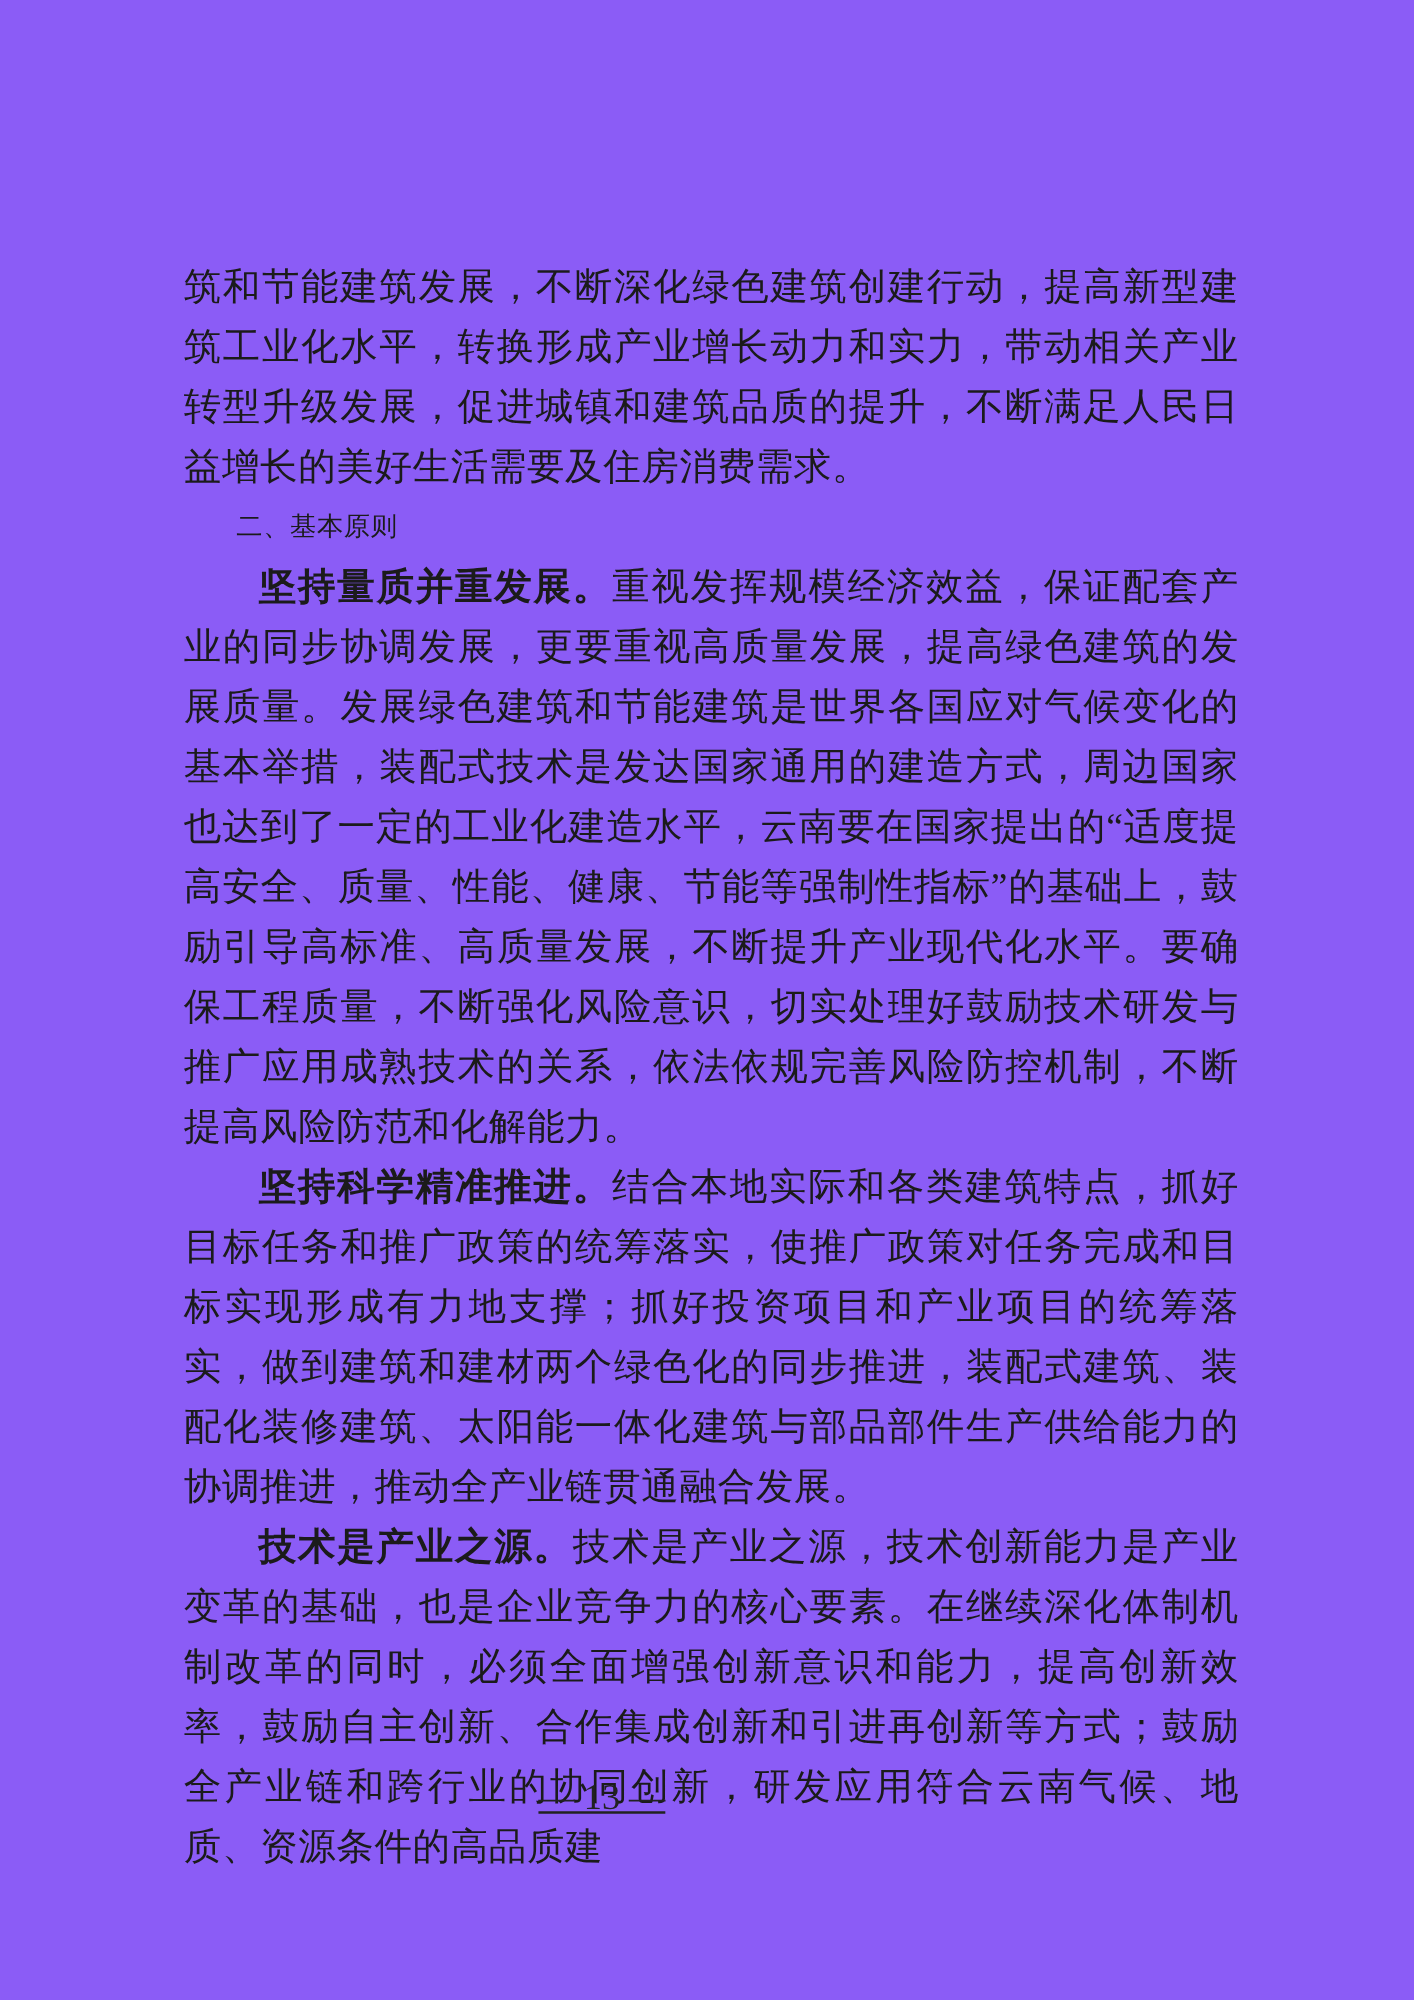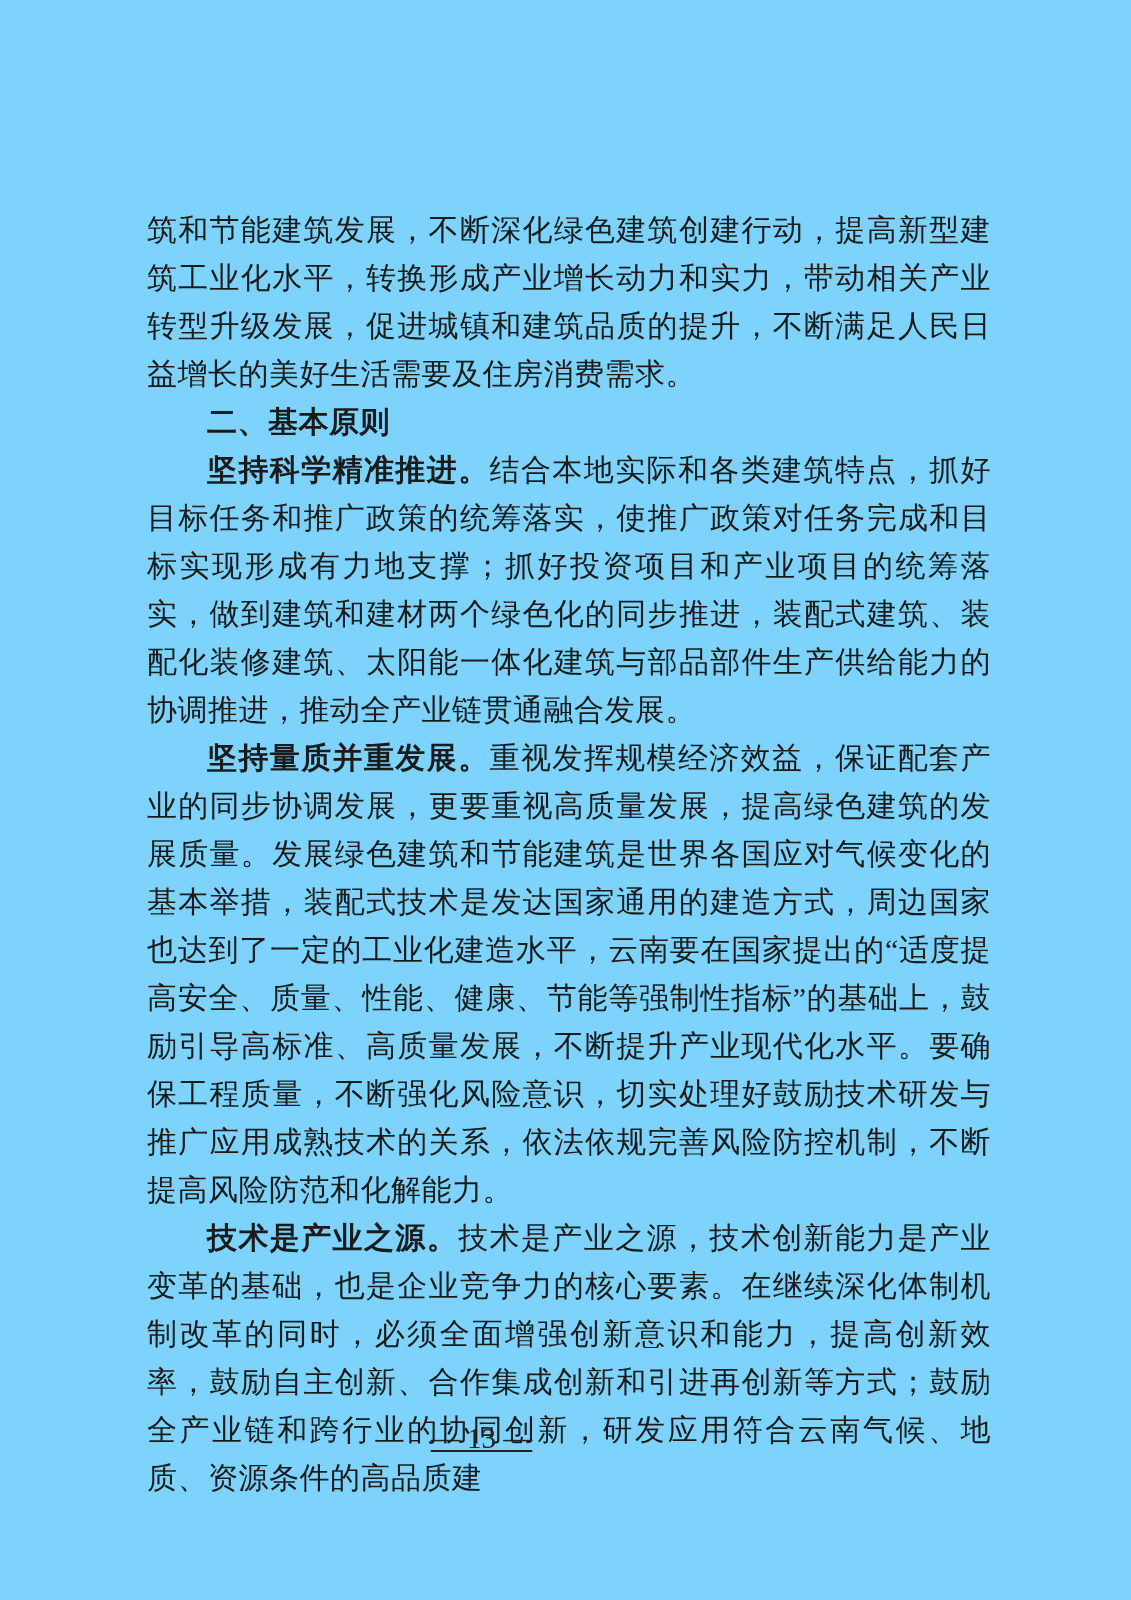--- a/index.html
+++ b/index.html
@@ -13,21 +13,21 @@
     position: relative;
     font-family: "Liberation Serif", serif;
     color: #1b1b1b;
     overflow: hidden;
   }
   .page {
     position: absolute;
     left: 0; top: 0;
     width: 1131px;
     height: 1600px;
-    background: #7dd3fc;
+    background: #8b5cf6;
   }
   .content {
     position: absolute;
     left: 147px;
     top: 206px;
     width: 844px;
     font-size: 30px;
     line-height: 48px;
     text-align: justify;
     text-justify: inter-ideograph;
@@ -37,23 +37,23 @@
   .content p,
   .content h2 {
     margin: 0;
     padding: 0;
     text-indent: 2em;
   }
   p.no-indent {
     text-indent: 0;
   }
   h2.heading {
-    font-size: 30px;
+    font-size: 21px;
     line-height: 48px;
-    font-weight: bold;
+    font-weight: normal;
     font-family: "Liberation Sans", sans-serif;
   }
   .lead {
     font-weight: bold;
     font-family: "Liberation Sans", sans-serif;
   }
   .footer {
     position: absolute;
     top: 1418px;
     left: 0;
@@ -71,25 +71,25 @@
 
 <div class="page">
 
   <main class="content">
 
     <p class="no-indent">筑和节能建筑发展，不断深化绿色建筑创建行动，提高新型建筑工业化水平，转换形成产业增长动力和实力，带动相关产业转型升级发展，促进城镇和建筑品质的提升，不断满足人民日益增长的美好生活需要及住房消费需求。</p>
 
     <h2 class="heading">二、基本原则</h2>
 
     <p>
-      <strong class="lead">坚持科学精准推进。</strong><span>结合本地实际和各类建筑特点，抓好目标任务和推广政策的统筹落实，使推广政策对任务完成和目标实现形成有力地支撑；抓好投资项目和产业项目的统筹落实，做到建筑和建材两个绿色化的同步推进，装配式建筑、装配化装修建筑、太阳能一体化建筑与部品部件生产供给能力的协调推进，推动全产业链贯通融合发展。</span>
+      <strong class="lead">坚持量质并重发展。</strong><span>重视发挥规模经济效益，保证配套产业的同步协调发展，更要重视高质量发展，提高绿色建筑的发展质量。发展绿色建筑和节能建筑是世界各国应对气候变化的基本举措，装配式技术是发达国家通用的建造方式，周边国家也达到了一定的工业化建造水平，云南要在国家提出的“适度提高安全、质量、性能、健康、节能等强制性指标”的基础上，鼓励引导高标准、高质量发展，不断提升产业现代化水平。要确保工程质量，不断强化风险意识，切实处理好鼓励技术研发与推广应用成熟技术的关系，依法依规完善风险防控机制，不断提高风险防范和化解能力。</span>
     </p>
 
     <p>
-      <strong class="lead">坚持量质并重发展。</strong><span>重视发挥规模经济效益，保证配套产业的同步协调发展，更要重视高质量发展，提高绿色建筑的发展质量。发展绿色建筑和节能建筑是世界各国应对气候变化的基本举措，装配式技术是发达国家通用的建造方式，周边国家也达到了一定的工业化建造水平，云南要在国家提出的“适度提高安全、质量、性能、健康、节能等强制性指标”的基础上，鼓励引导高标准、高质量发展，不断提升产业现代化水平。要确保工程质量，不断强化风险意识，切实处理好鼓励技术研发与推广应用成熟技术的关系，依法依规完善风险防控机制，不断提高风险防范和化解能力。</span>
+      <strong class="lead">坚持科学精准推进。</strong><span>结合本地实际和各类建筑特点，抓好目标任务和推广政策的统筹落实，使推广政策对任务完成和目标实现形成有力地支撑；抓好投资项目和产业项目的统筹落实，做到建筑和建材两个绿色化的同步推进，装配式建筑、装配化装修建筑、太阳能一体化建筑与部品部件生产供给能力的协调推进，推动全产业链贯通融合发展。</span>
     </p>
 
     <p>
       <strong class="lead">技术是产业之源。</strong><span>技术是产业之源，技术创新能力是产业变革的基础，也是企业竞争力的核心要素。在继续深化体制机制改革的同时，必须全面增强创新意识和能力，提高创新效率，鼓励自主创新、合作集成创新和引进再创新等方式；鼓励全产业链和跨行业的协同创新，研发应用符合云南气候、地质、资源条件的高品质建</span>
     </p>
 
   </main>
 
   <footer class="footer">
     <span class="page-number">— 13 —</span>

